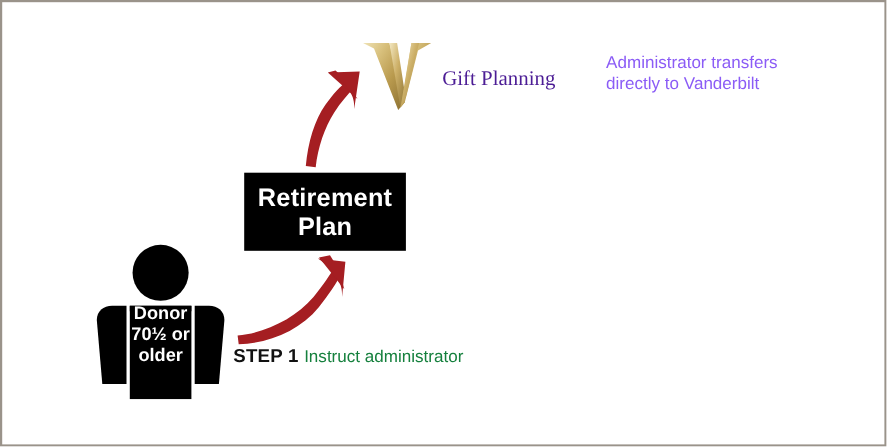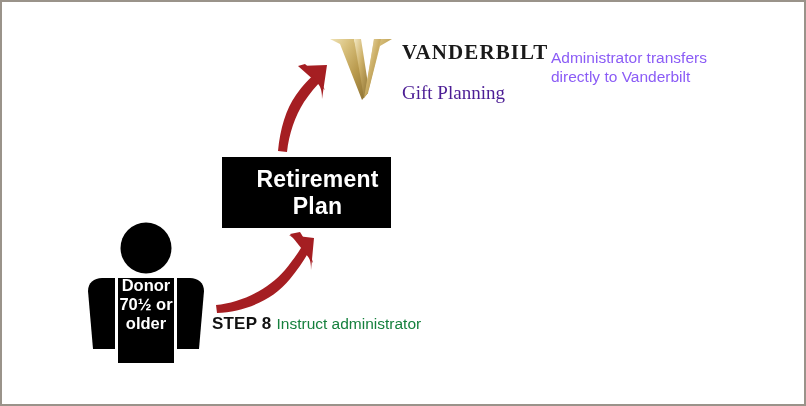--- a/index.html
+++ b/index.html
@@ -87,21 +87,20 @@
   .plan-box {
     position: absolute;
     left: 220px;
     top: 155px;
     width: 147px;
     height: 71px;
     background: #000000;
     display: flex;
     align-items: center;
     justify-content: center;
-    padding-left: 22px;
   }
   .plan-box-label {
     color: #ffffff;
     font-size: 23px;
     font-weight: bold;
     line-height: 1.14;
     text-align: center;
     letter-spacing: 0.2px;
   }
 
@@ -201,21 +200,20 @@
     <svg class="logo-v" viewBox="0 0 66 64" xmlns="http://www.w3.org/2000/svg">
 
       <path d="M 2,3 L 26,3 L 40,57 L 34,64 L 12,8 Z" fill="url(#goldGrad)"></path>
 
       <path d="M 26,3 L 33,3 L 40,48 L 36,62 Z" fill="url(#goldGrad2)"></path>
 
       <path d="M 64,3 L 46,3 L 36,62 L 40,57 L 52,10 Z" fill="url(#goldGrad)"></path>
       <path d="M 46,3 L 53,3 L 41,52 L 37,60 Z" fill="url(#goldGrad2)"></path>
     </svg>
     <div class="logo-wordmark">
-      <div class="logo-name">VANDERBILT</div>
       <div class="logo-tagline">Gift Planning</div>
     </div>
   </div>
 
   <div class="step2-block">
     <div class="step-body">
       <div>Administrator transfers</div>
       <div>directly to Vanderbilt</div>
     </div>
   </div>
@@ -237,16 +235,16 @@
     <rect x="33" y="57" width="56" height="85" fill="#000000"></rect>
     <path d="M 33,57 L 33,62 L 89,62 L 89,57 Z" fill="#000000"></path>
   </svg>
   <div class="donor-label">
     <div>Donor</div>
     <div>70½ or</div>
     <div>older</div>
   </div>
 
   <div class="step1-line">
-    <span class="step-head">STEP 8</span><span class="step-inline">Instruct administrator</span>
+    <span class="step-head">STEP 1</span><span class="step-inline">Instruct administrator</span>
   </div>
 
 </div>
 
 </body></html>

